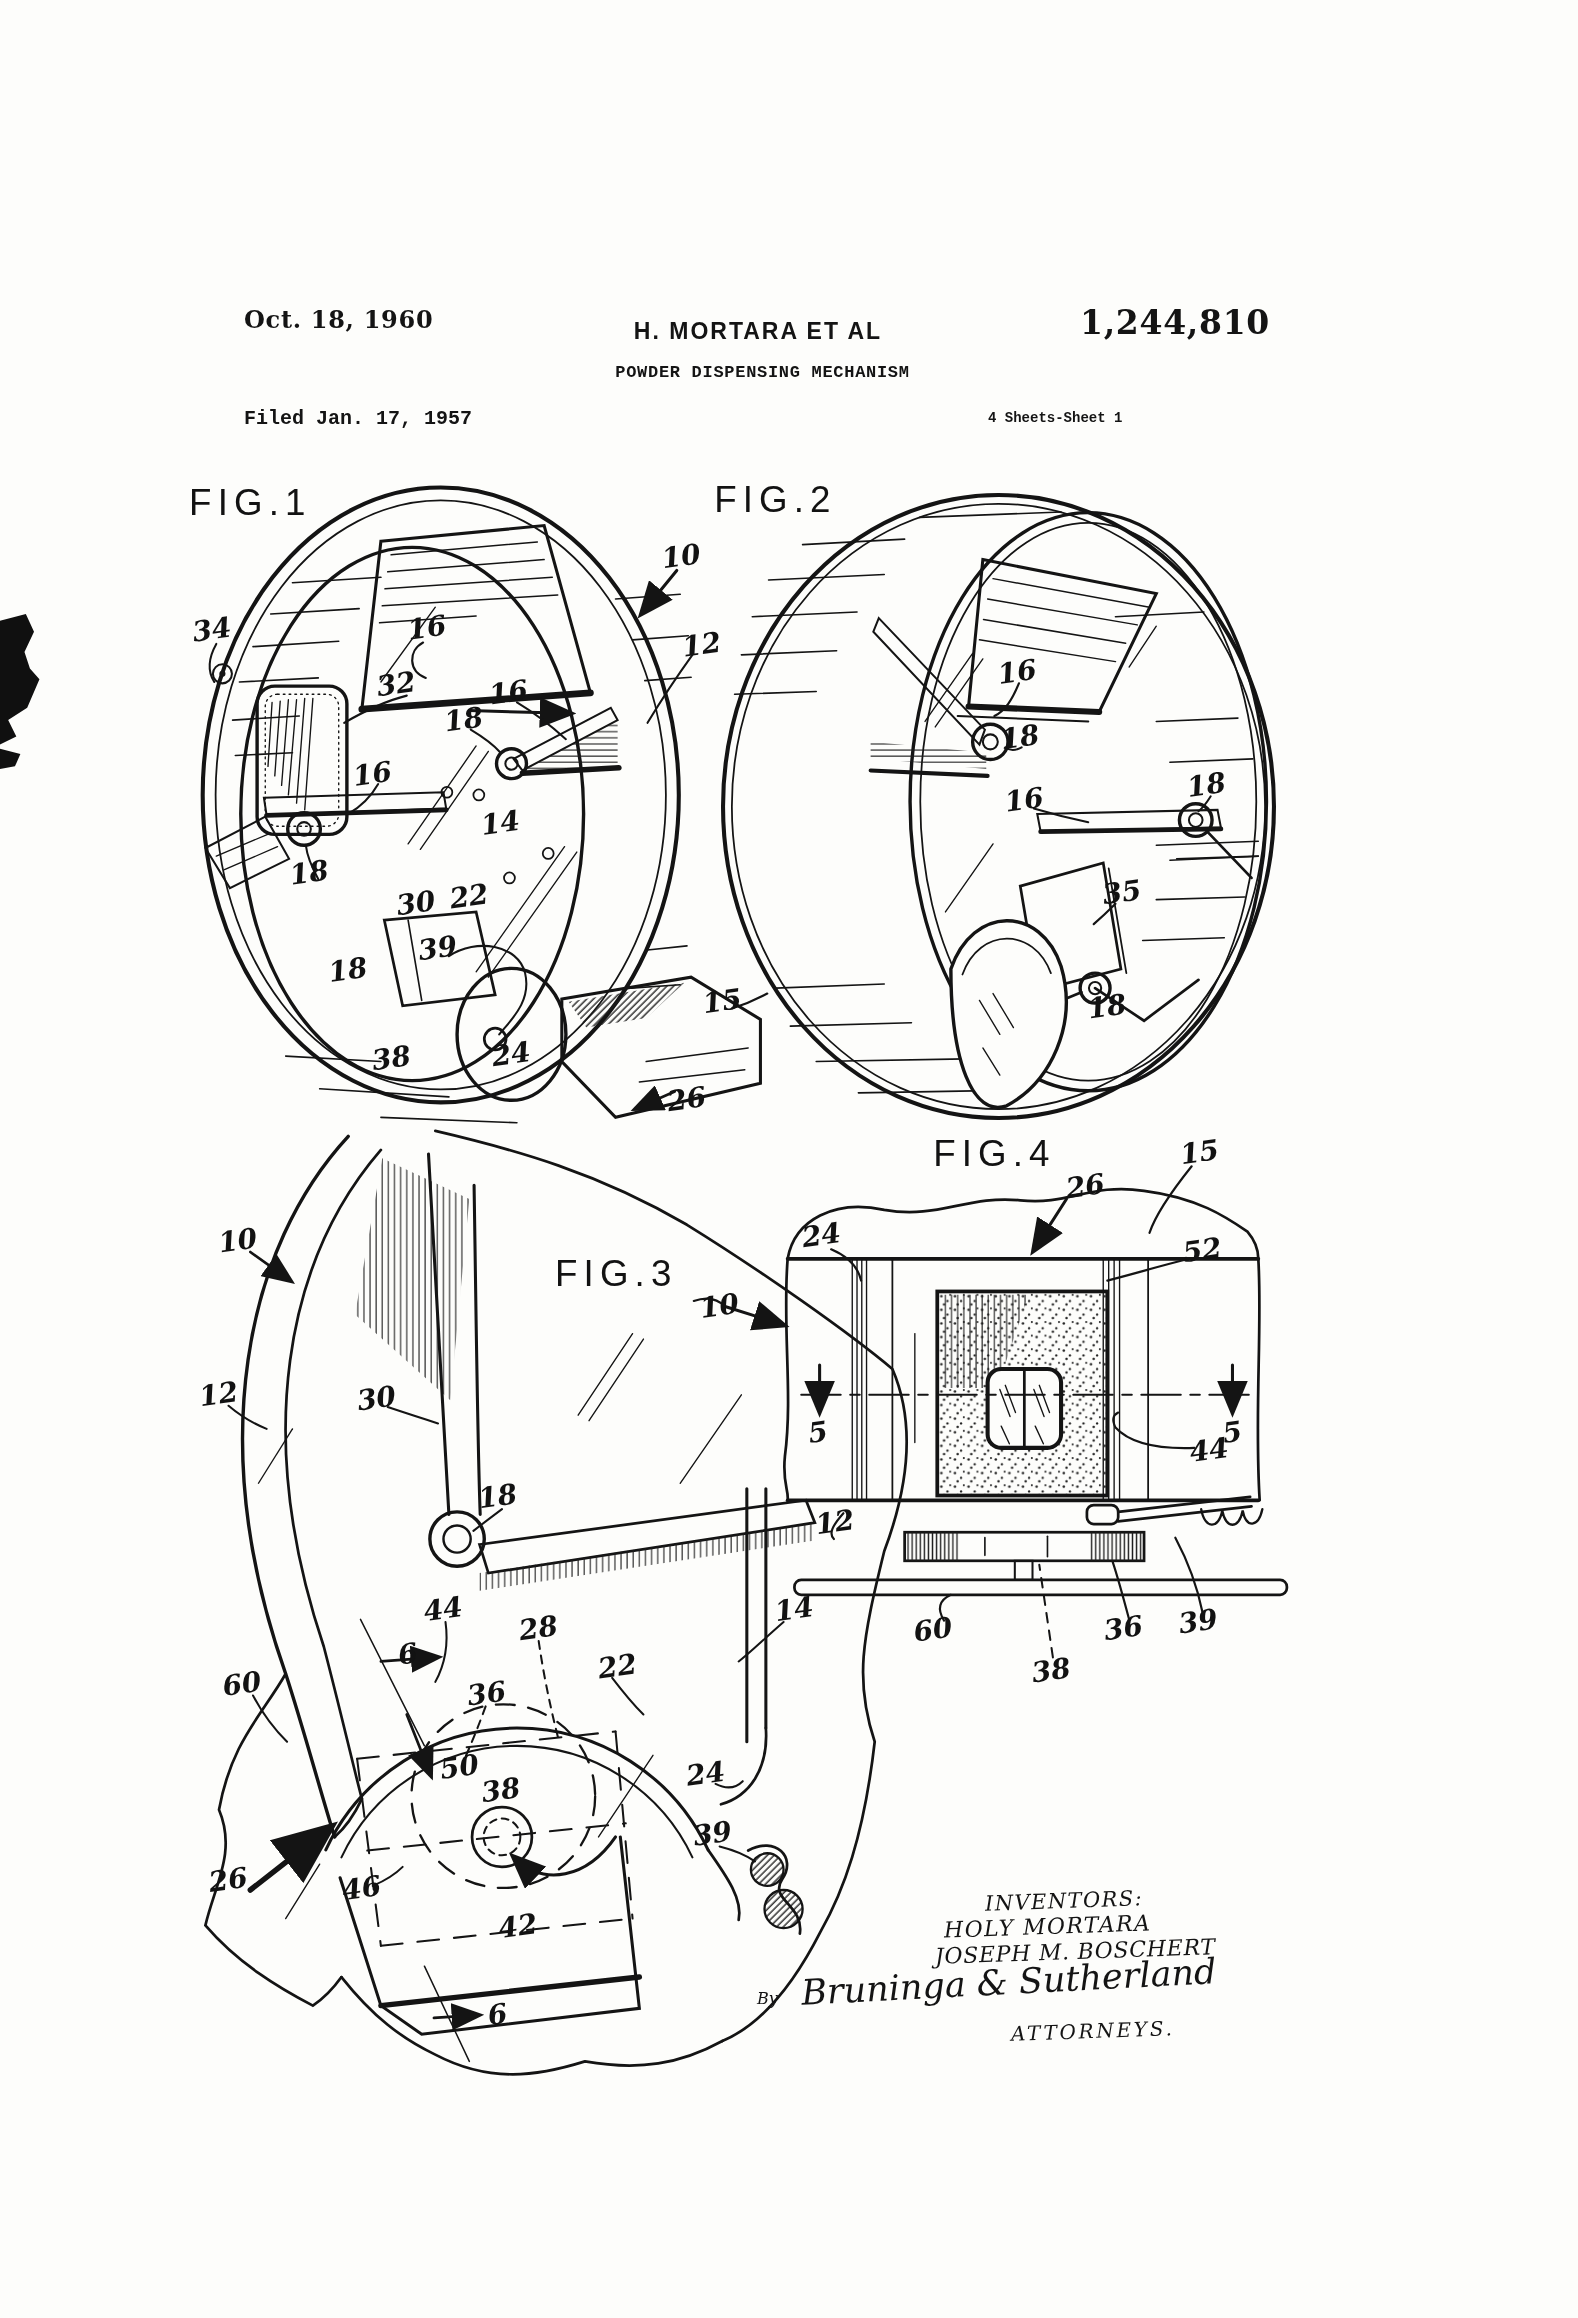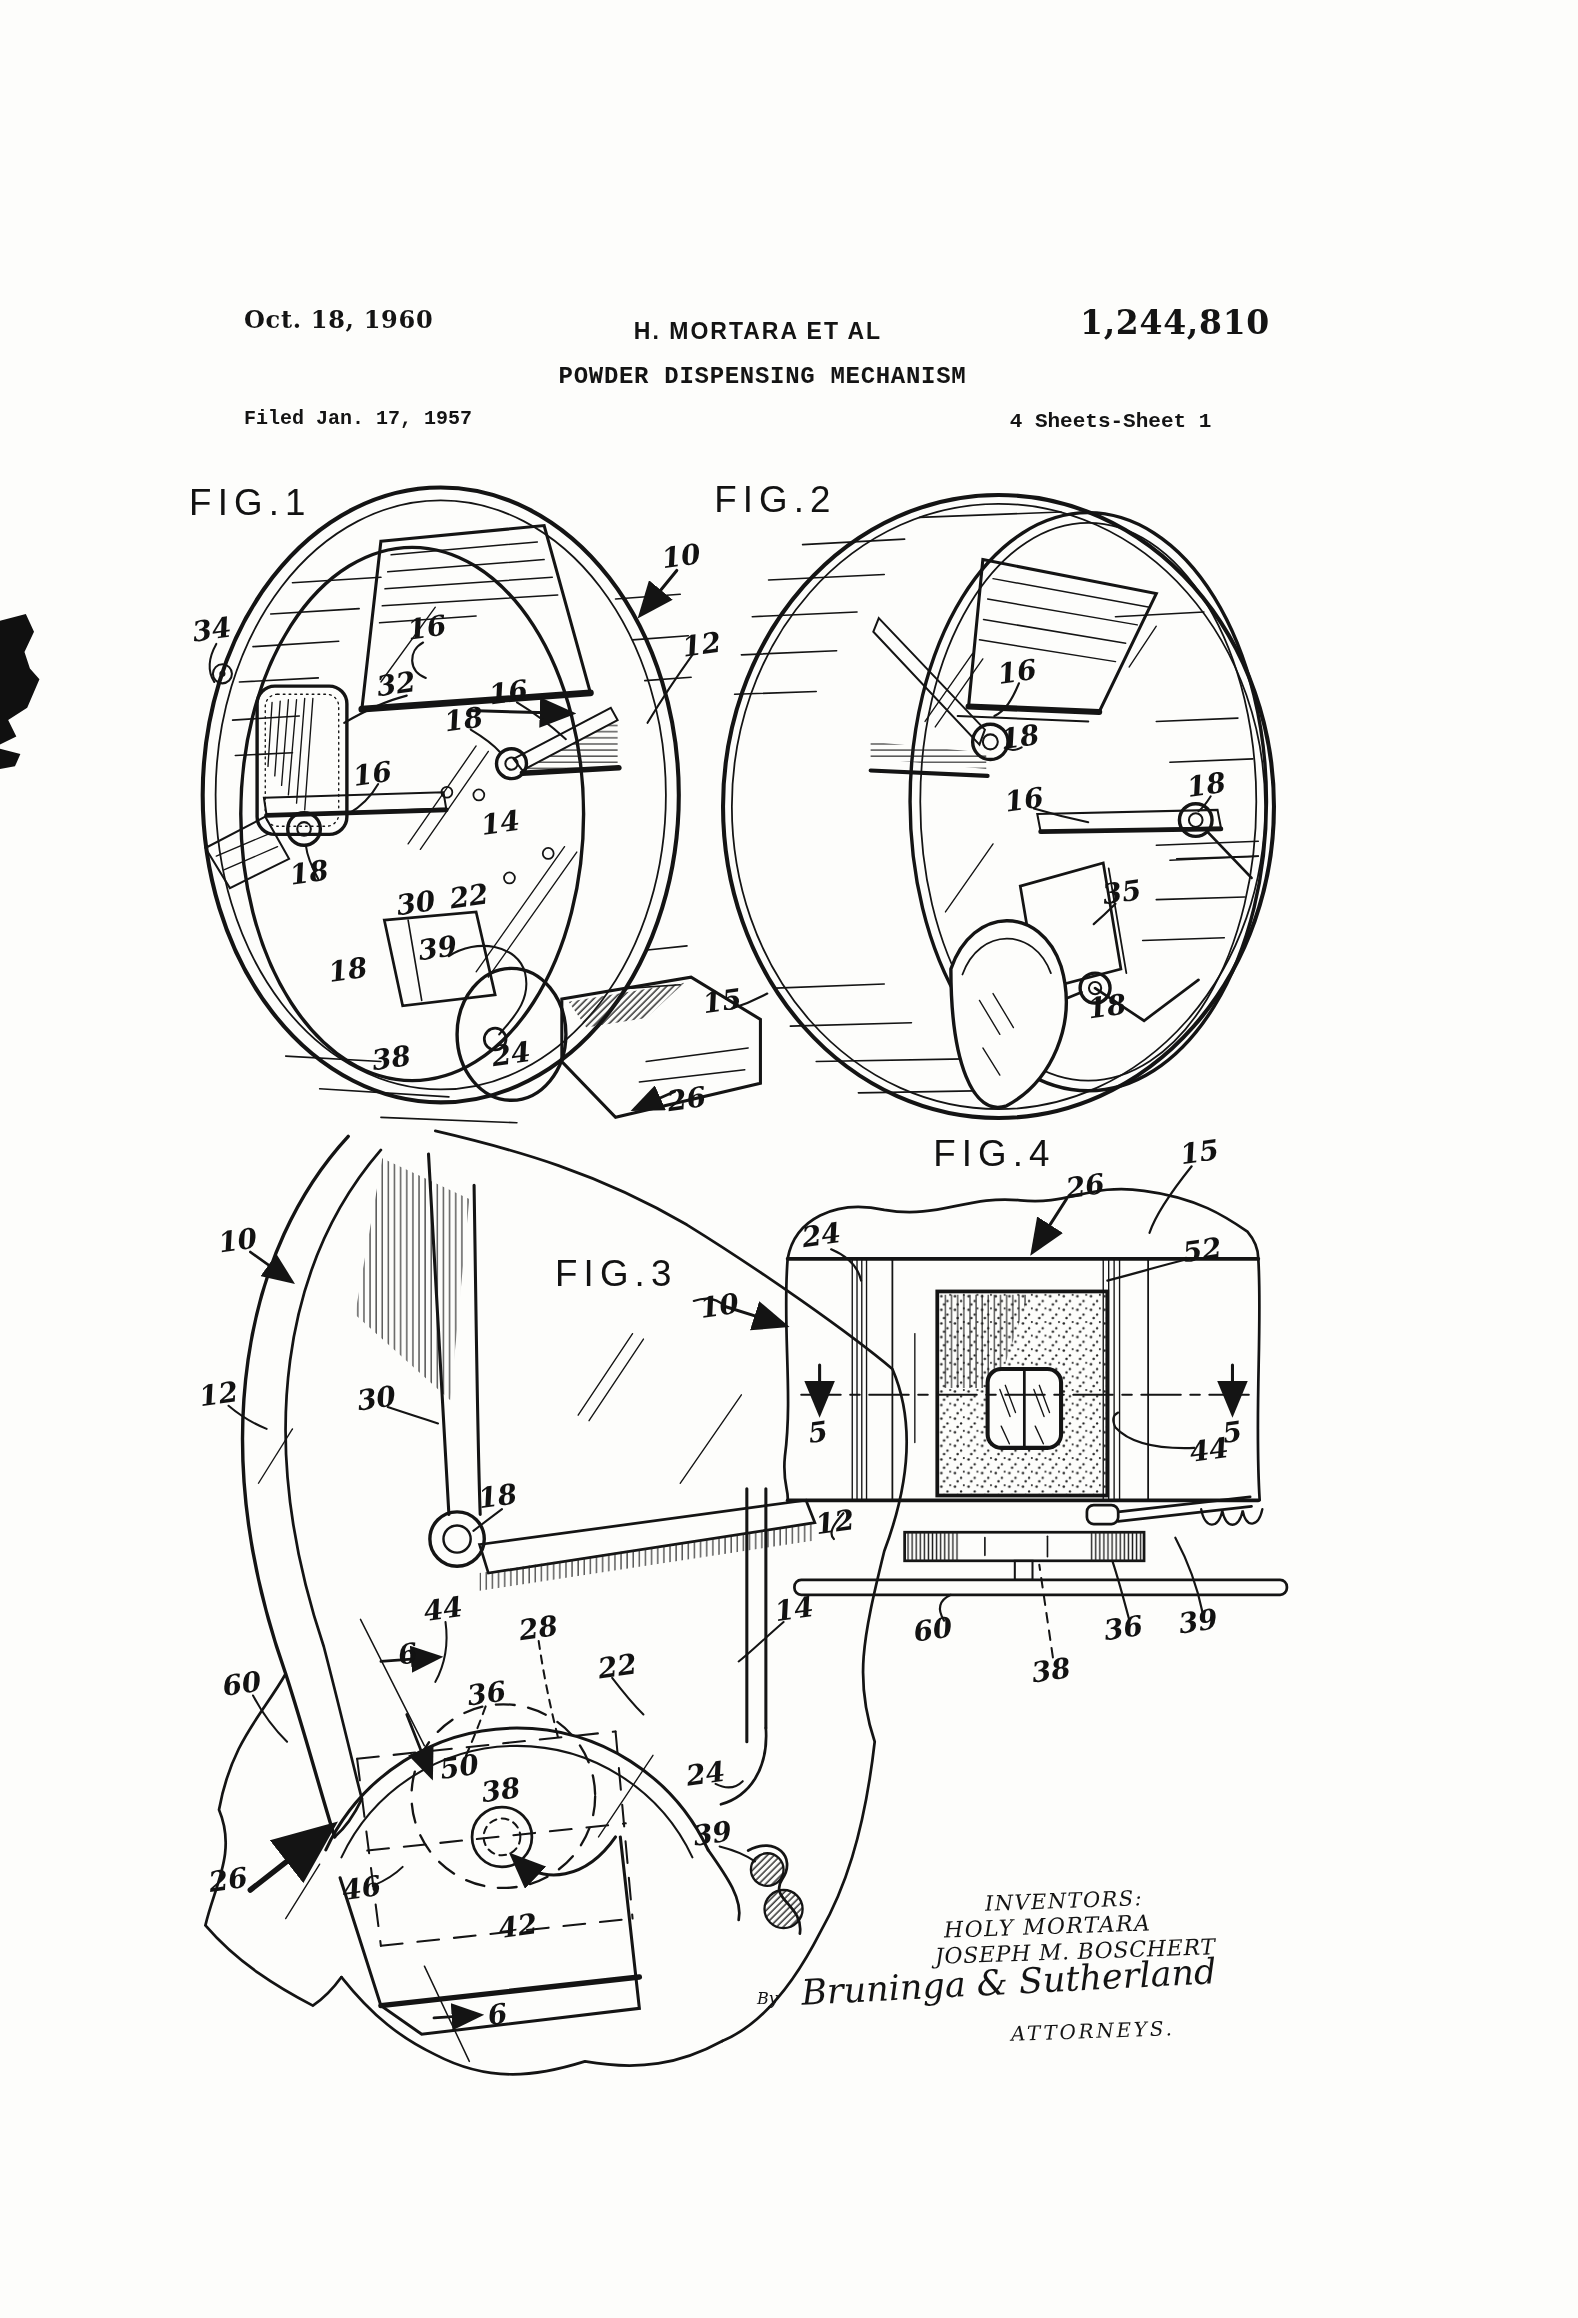--- a/index.html
+++ b/index.html
@@ -5,23 +5,23 @@
   html,body{margin:0;padding:0;background:#e8e8e6;}
   #sheet{
     position:relative;width:1578px;height:2319px;background:#fdfdfb;
     font-family:"Liberation Sans",sans-serif;color:#141414;overflow:hidden;
   }
   #art{position:absolute;left:0;top:0;width:1578px;height:2319px;}
   .abs{position:absolute;white-space:nowrap;}
   .h-date{left:244px;top:305px;font-family:"DejaVu Serif",serif;font-weight:bold;font-size:24px;letter-spacing:0.7px;}
   .h-applicant{left:571px;top:318px;width:374px;text-align:center;font-weight:bold;font-size:23px;letter-spacing:2px;}
   .h-patnum{left:1080px;top:303px;font-family:"DejaVu Serif",serif;font-weight:bold;font-size:33px;letter-spacing:0.7px;}
-  .h-title{left:531px;top:363px;width:463px;text-align:center;font-family:"Liberation Mono",monospace;font-weight:bold;font-size:24px;letter-spacing:0.7px;}
+  .h-title{left:531px;top:363px;width:463px;text-align:center;font-family:"Liberation Mono",monospace;font-weight:bold;font-size:17px;letter-spacing:0.7px;}
   .h-filed{left:244px;top:407px;font-family:"Liberation Mono",monospace;font-weight:bold;font-size:20px;}
-  .h-sheet{left:988px;top:410px;width:245px;font-family:"Liberation Mono",monospace;font-weight:bold;font-size:21px;text-align:center;}
+  .h-sheet{left:988px;top:410px;width:245px;font-family:"Liberation Mono",monospace;font-weight:bold;font-size:14px;}
   .sig{font-family:"DejaVu Serif",serif;font-style:italic;}
   .sig-inv{left:985px;top:1889px;font-size:21px;letter-spacing:1.4px;transform:rotate(-2deg);}
   .sig-n1{left:944px;top:1914px;font-size:22px;letter-spacing:1.4px;transform:rotate(-2deg);}
   .sig-n2{left:935px;top:1939px;font-size:22px;letter-spacing:0.7px;transform:rotate(-2deg);}
   .sig-by{left:757px;top:1989px;font-size:16px;}
   .sig-firm{left:801px;top:1962px;font-size:35px;transform:rotate(-3deg);}
   .sig-att{left:1011px;top:2019px;font-size:20px;letter-spacing:2.7px;transform:rotate(-2deg);}
   .ref{font-family:"DejaVu Serif",serif;font-style:italic;font-weight:600;font-size:41px;fill:#121212;}
   .fig-title{font-family:"Liberation Sans",sans-serif;font-size:54px;letter-spacing:9px;fill:#121212;}
 </style>

